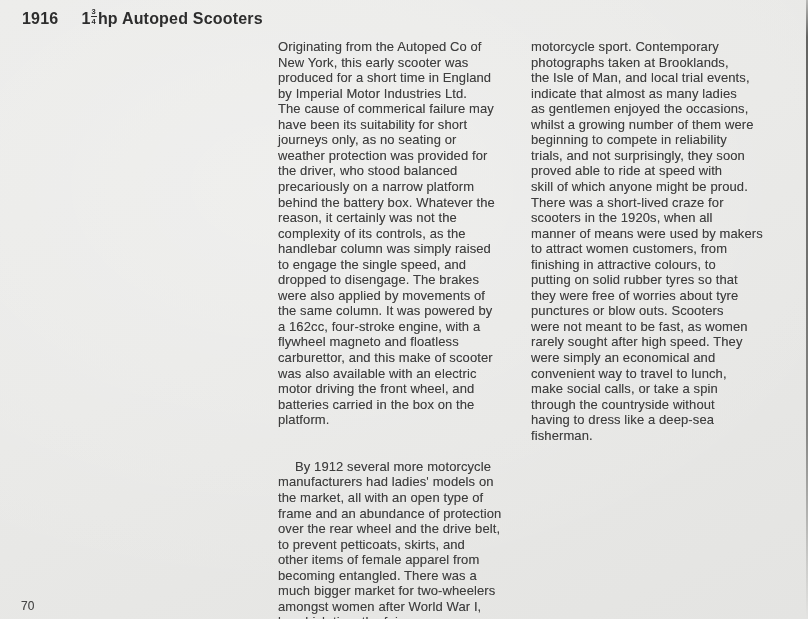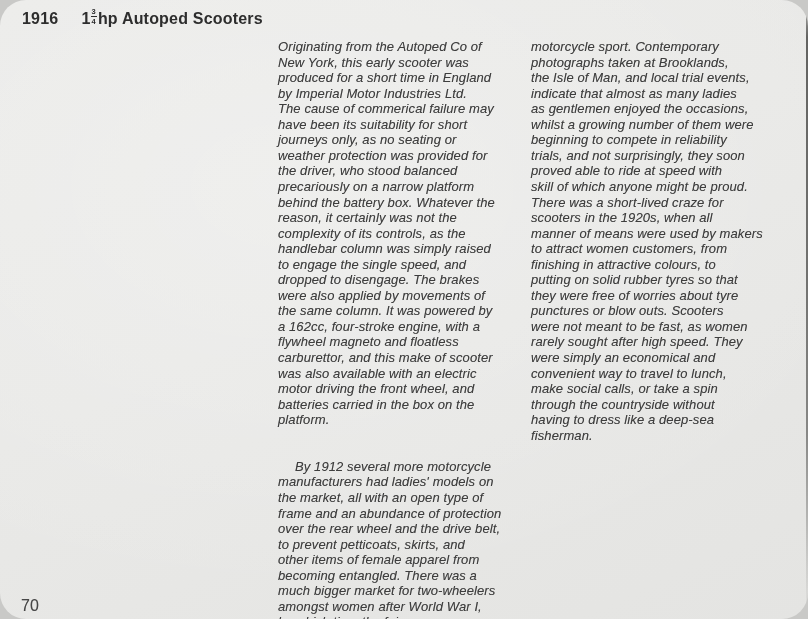--- a/index.html
+++ b/index.html
@@ -10,21 +10,20 @@
   .page {
     position: relative;
     width: 808px;
     height: 619px;
     overflow: hidden;
     background:
       radial-gradient(ellipse 900px 600px at 35% 30%, rgba(255,255,255,0.25), rgba(255,255,255,0) 70%),
       linear-gradient(155deg, #ebebe9 0%, #e9e9e7 45%, #e4e4e2 100%);
     font-family: "Liberation Sans", "DejaVu Sans", sans-serif;
     color: #3c3c3c;
-    border-radius: 26px;
     -webkit-font-smoothing: antialiased;
   }
 
   
   .heading {
     position: absolute;
     left: 22px;
     top: 9px;
     display: flex;
     align-items: baseline;
@@ -59,29 +58,29 @@
     top: 8px;
     font-size: 13px;
     line-height: 15.55px;
     white-space: pre;
     color: #3e3e3e;
     text-shadow: 0 0 0.5px rgba(70,70,70,0.45);
     letter-spacing: 0.1px;
   }
   .col-left  { left: 278px; width: 252px; }
   .col-right { left: 531px; width: 264px; }
-  .col p { margin: 0; font-style: italic; }
+  .col p { margin: 0; }
   .col p.indented { text-indent: 17px; }
 
   
   .page-number {
     position: absolute;
     left: 21px;
     top: 597px;
-    font-size: 16px;
+    font-size: 12px;
     line-height: 18px;
     color: #474747;
     text-shadow: 0 0 0.5px rgba(70,70,70,0.4);
   }
 
   
   .edge-shadow {
     position: absolute;
     right: 0;
     top: 0;

